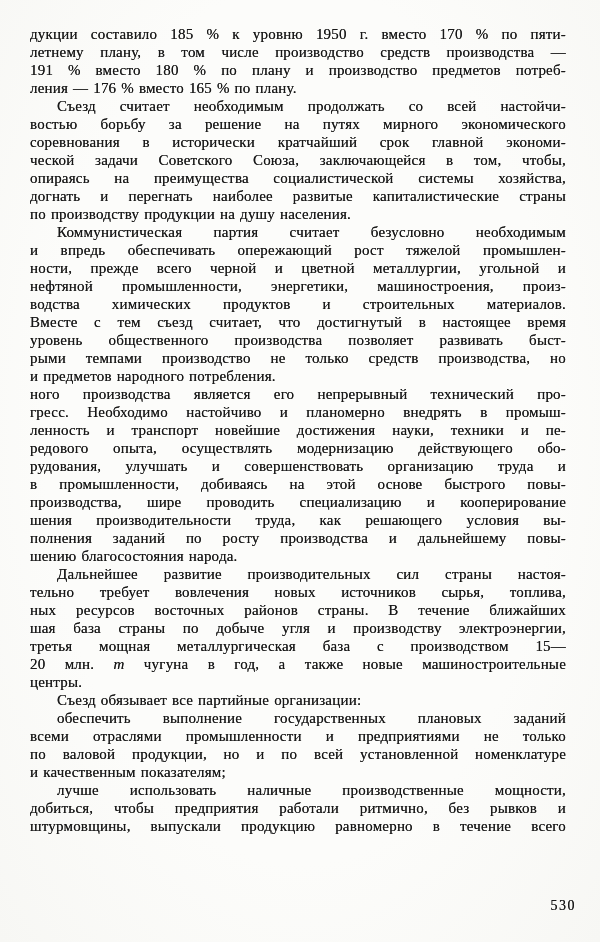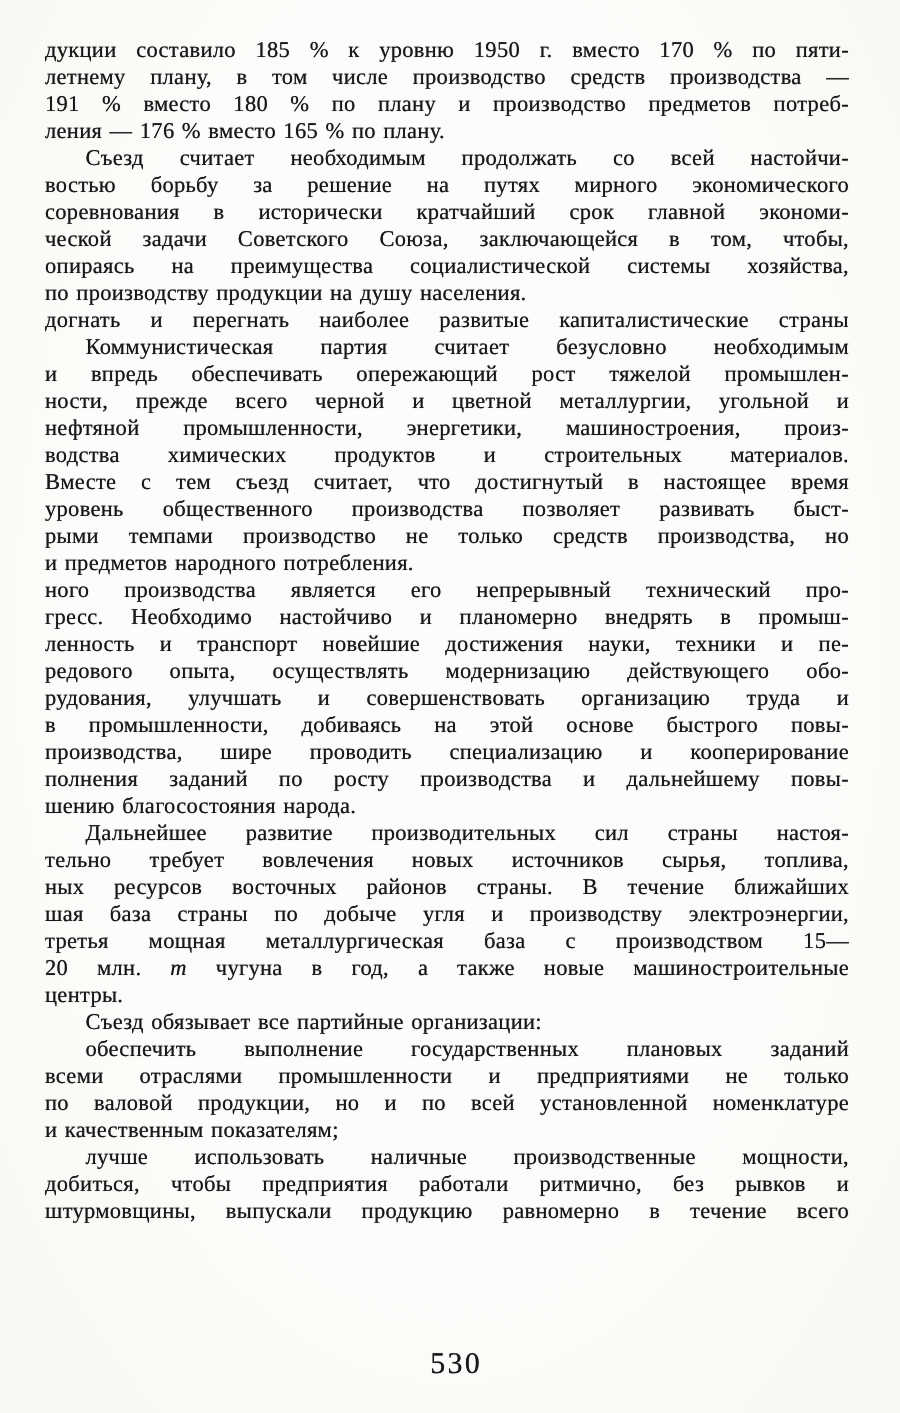--- a/index.html
+++ b/index.html
@@ -44,61 +44,62 @@
     box-sizing: border-box;
   }
   .line.end {
     text-align-last: left;
   }
   .it {
     font-style: italic;
   }
   .page-number {
     position: absolute;
-    left: 16px;
+    left: 0;
     top: 898px;
     width: 576px;
-    text-align: center;
-    font-size: 20px;
+    text-align: right;
+    font-size: 14px;
     letter-spacing: 1.5px;
     text-shadow: 0 0 0.45px rgba(15, 15, 15, 0.8);
   }
 </style>
 </head>
 <body>
 
 <div class="page">
   <div class="text-block">
     <div class="line">дукции составило 185 % к уровню 1950 г. вместо 170 % по пяти-</div>
     <div class="line">летнему плану, в том числе производство средств производства —</div>
     <div class="line">191 % вместо 180 % по плану и производство предметов потреб-</div>
     <div class="line end">ления — 176 % вместо 165 % по плану.</div>
     <div class="line indent">Съезд считает необходимым продолжать со всей настойчи-</div>
     <div class="line">востью борьбу за решение на путях мирного экономического</div>
     <div class="line">соревнования в исторически кратчайший срок главной экономи-</div>
     <div class="line">ческой задачи Советского Союза, заключающейся в том, чтобы,</div>
     <div class="line">опираясь на преимущества социалистической системы хозяйства,</div>
+    <div class="line">догнать и перегнать наиболее развитые капиталистические страны</div>
     <div class="line end">по производству продукции на душу населения.</div>
-    <div class="line">догнать и перегнать наиболее развитые капиталистические страны</div>
     <div class="line indent">Коммунистическая партия считает безусловно необходимым</div>
     <div class="line">и впредь обеспечивать опережающий рост тяжелой промышлен-</div>
     <div class="line">ности, прежде всего черной и цветной металлургии, угольной и</div>
     <div class="line">нефтяной промышленности, энергетики, машиностроения, произ-</div>
     <div class="line">водства химических продуктов и строительных материалов.</div>
     <div class="line">Вместе с тем съезд считает, что достигнутый в настоящее время</div>
     <div class="line">уровень общественного производства позволяет развивать быст-</div>
     <div class="line">рыми темпами производство не только средств производства, но</div>
     <div class="line end">и предметов народного потребления.</div>
     <div class="line">ного производства является его непрерывный технический про-</div>
     <div class="line">гресс. Необходимо настойчиво и планомерно внедрять в промыш-</div>
     <div class="line">ленность и транспорт новейшие достижения науки, техники и пе-</div>
     <div class="line">редового опыта, осуществлять модернизацию действующего обо-</div>
     <div class="line">рудования, улучшать и совершенствовать организацию труда и</div>
     <div class="line">в промышленности, добиваясь на этой основе быстрого повы-</div>
     <div class="line">производства, шире проводить специализацию и кооперирование</div>
+    <div class="line">шения производительности труда, как решающего условия вы-</div>
     <div class="line">полнения заданий по росту производства и дальнейшему повы-</div>
     <div class="line end">шению благосостояния народа.</div>
     <div class="line indent">Дальнейшее развитие производительных сил страны настоя-</div>
     <div class="line">тельно требует вовлечения новых источников сырья, топлива,</div>
     <div class="line">ных ресурсов восточных районов страны. В течение ближайших</div>
     <div class="line">шая база страны по добыче угля и производству электроэнергии,</div>
     <div class="line">третья мощная металлургическая база с производством 15—</div>
     <div class="line"><span>20 млн. </span><span class="it">т</span><span> чугуна в год, а также новые машиностроительные</span></div>
     <div class="line end">центры.</div>
     <div class="line indent end">Съезд обязывает все партийные организации:</div>

